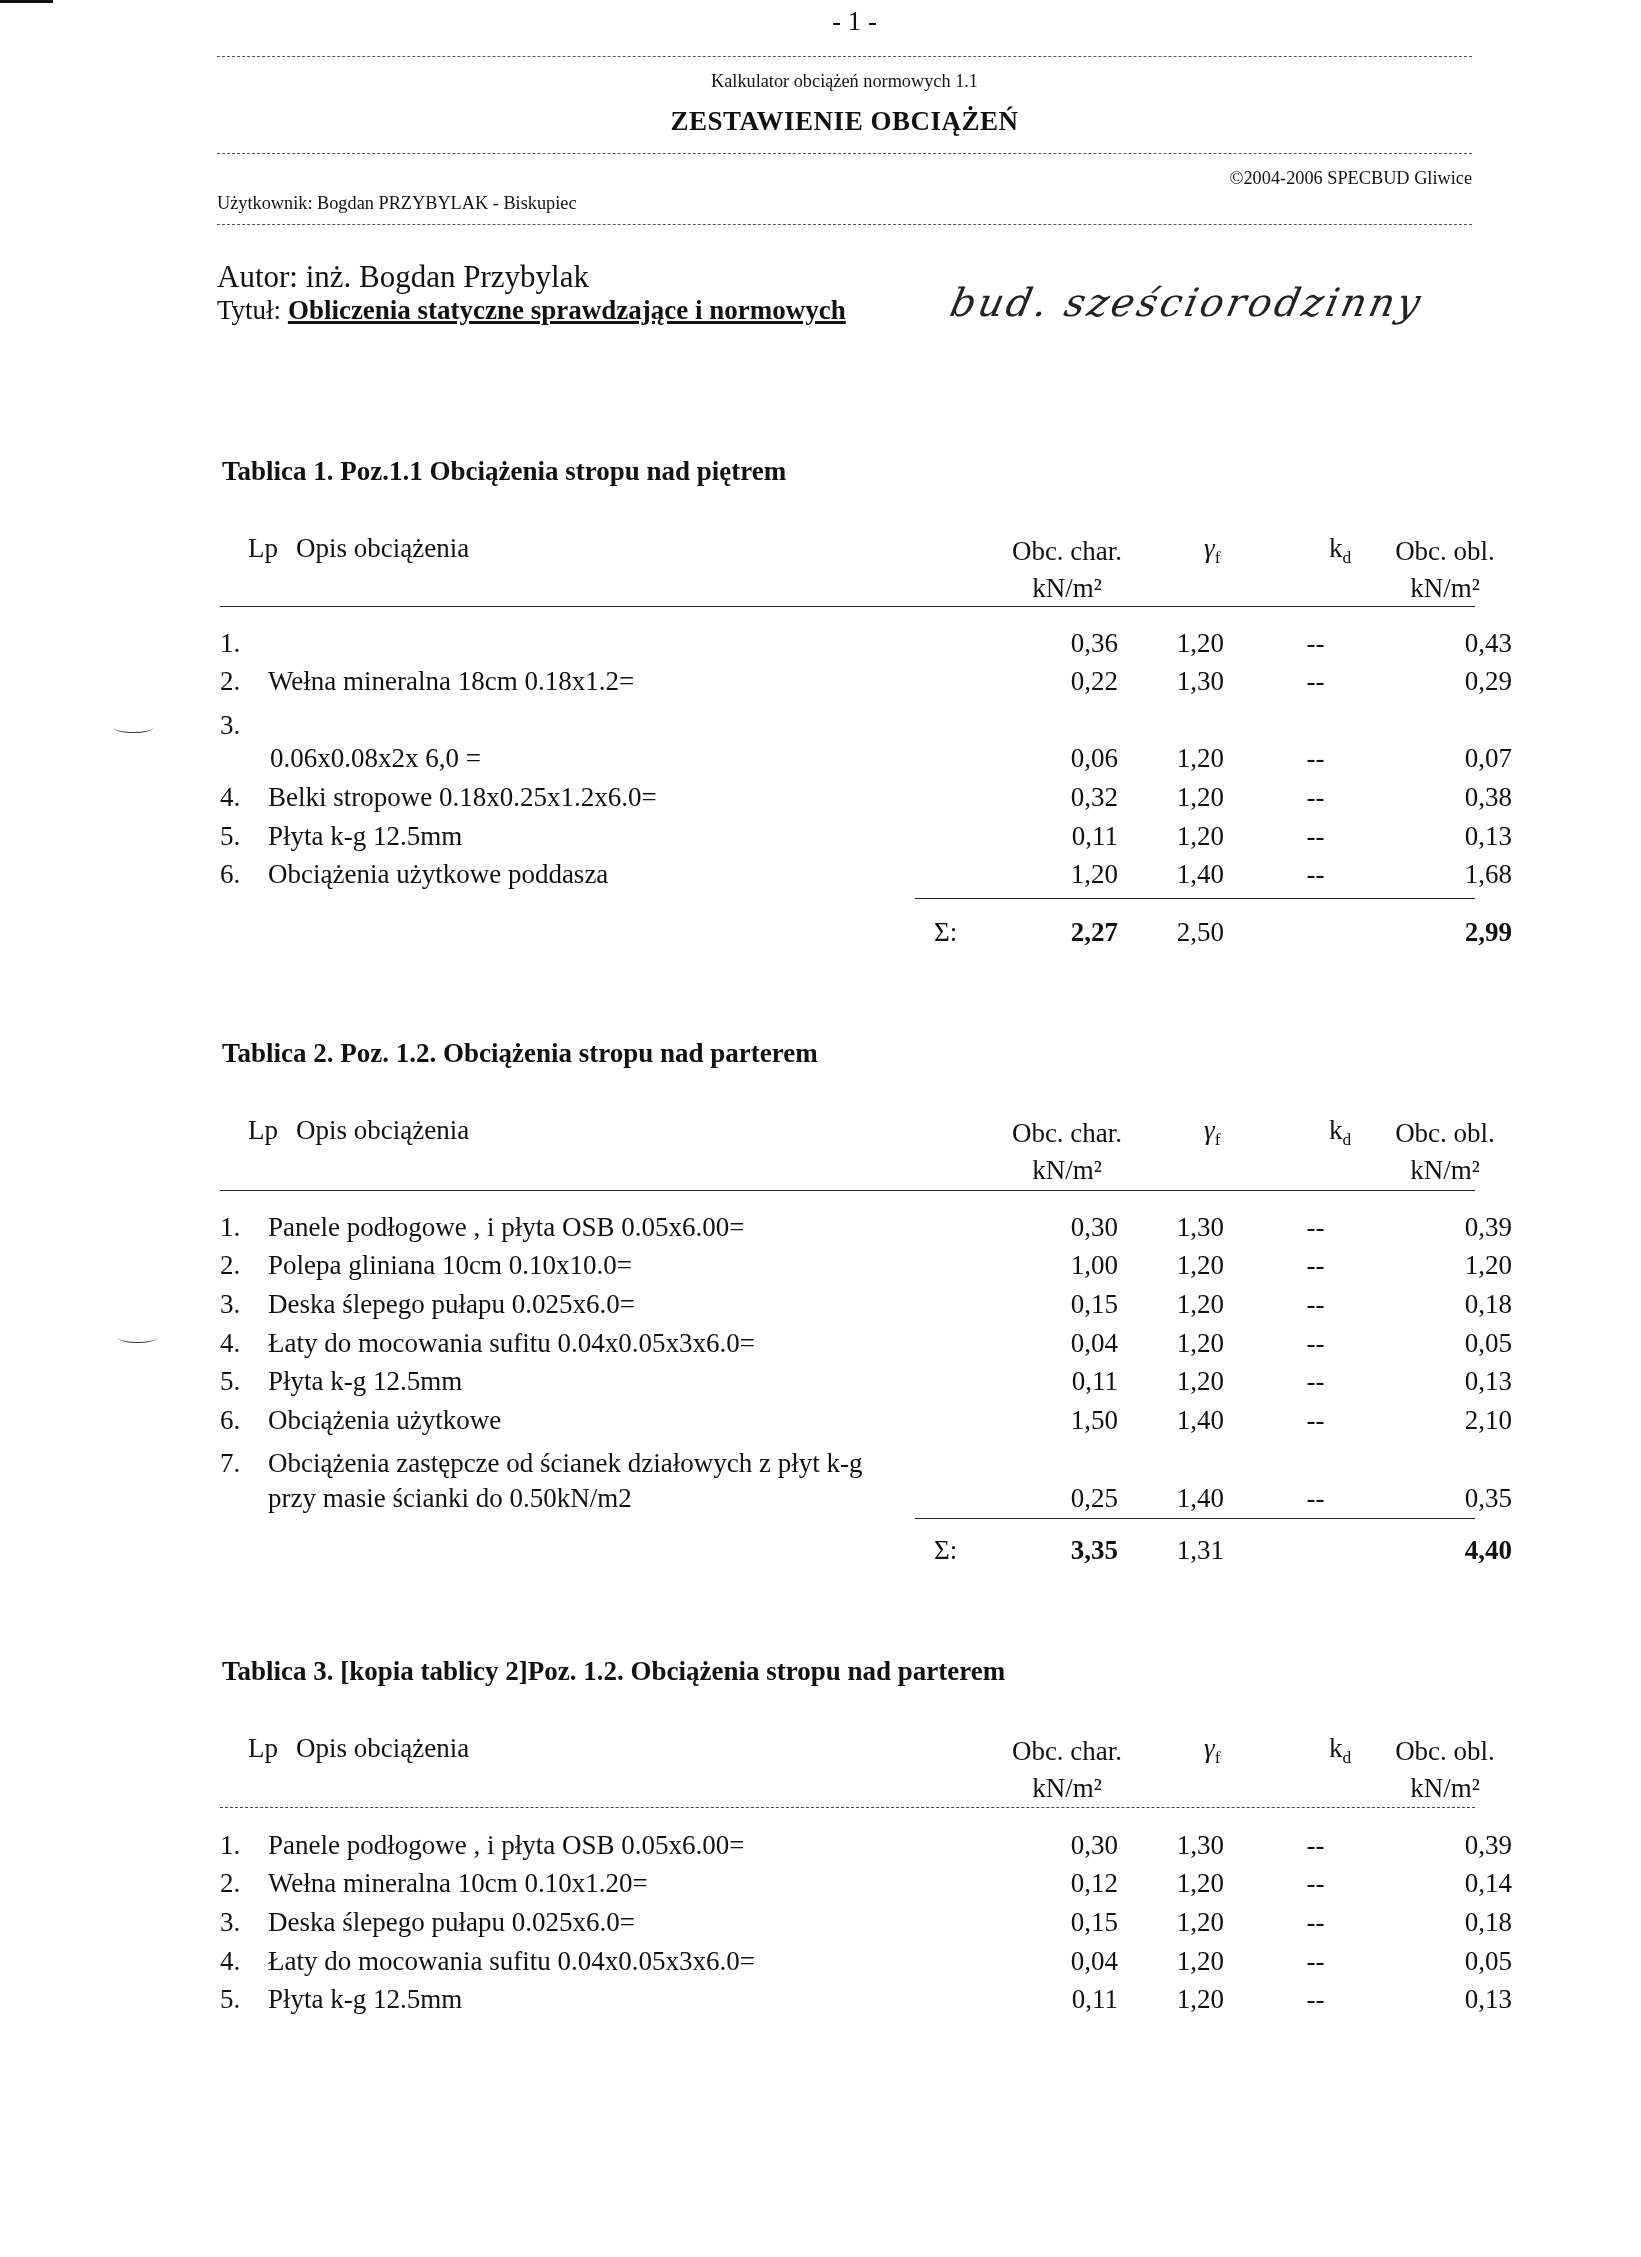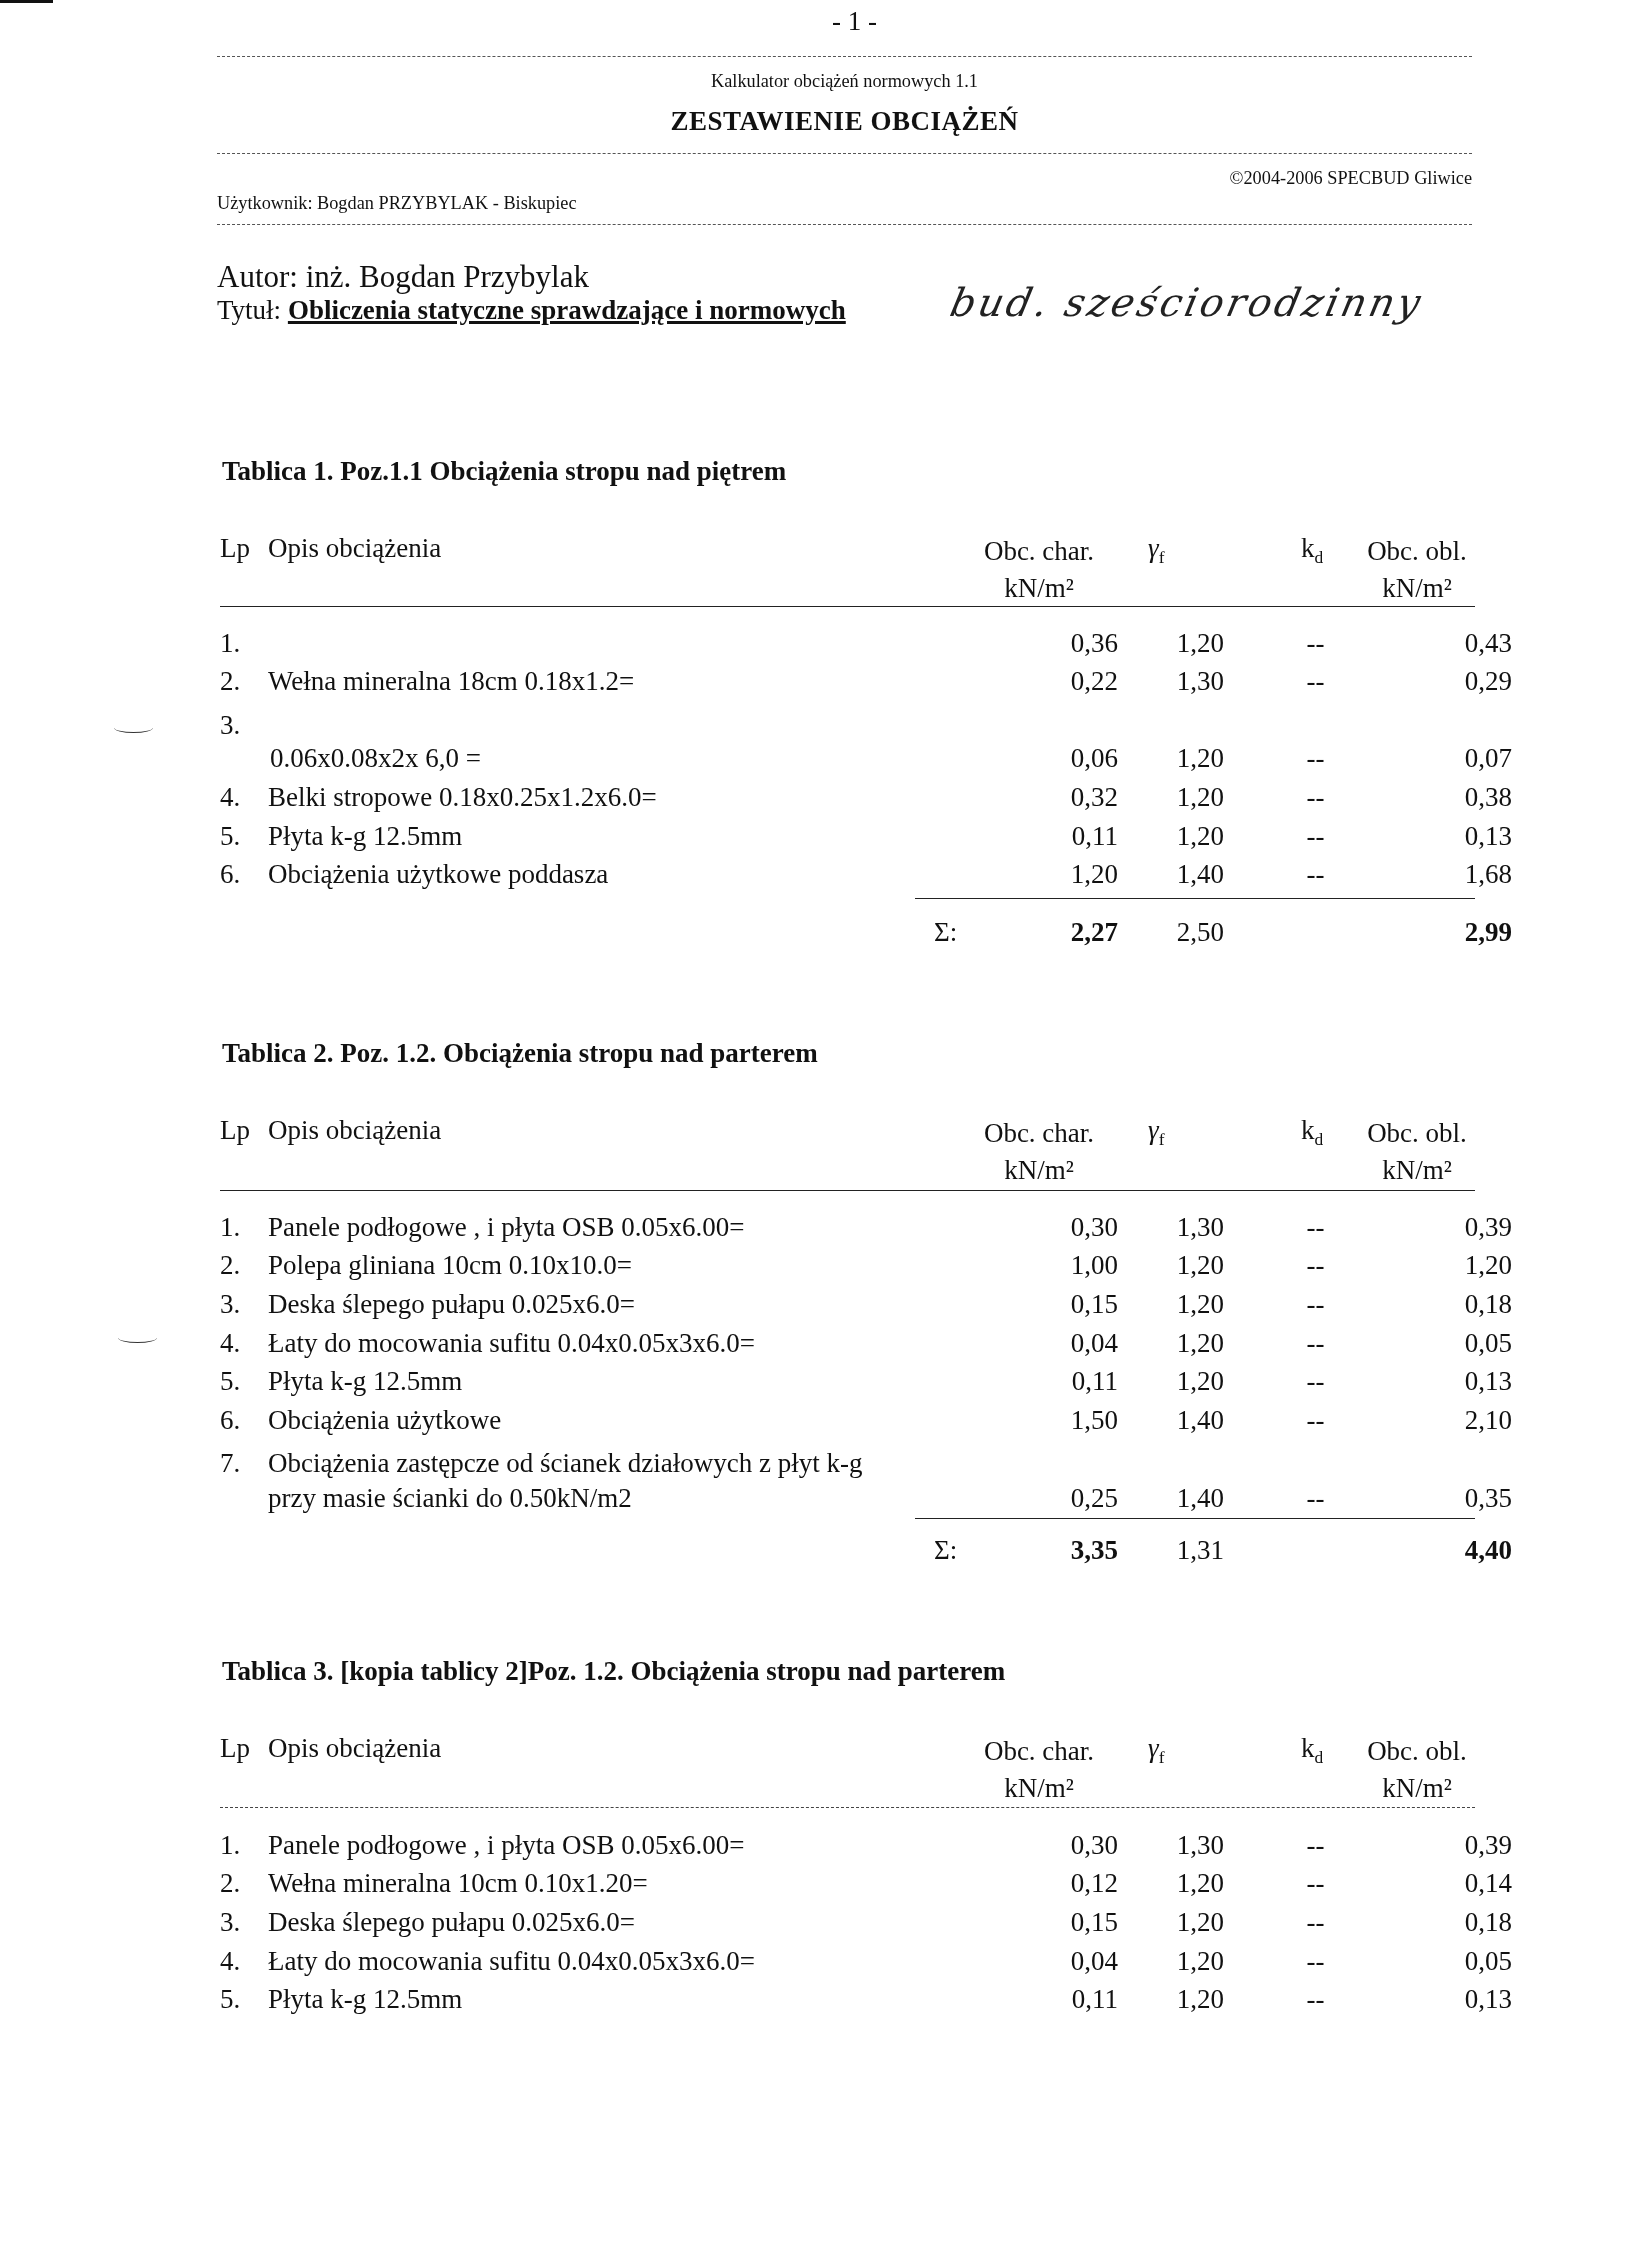--- a/index.html
+++ b/index.html
@@ -16,25 +16,25 @@
   .doc-title { left: 217px; width: 1255px; top: 106px; text-align: center; font-size: 27px; font-weight: bold; letter-spacing: 0.5px; }
   .copyright { right: 169px; top: 168px; font-size: 18.3px; }
   .user-line { left: 217px; top: 193px; font-size: 18.3px; }
   .author { left: 217px; top: 259px; font-size: 31px; }
   .title-line { left: 217px; top: 295px; font-size: 27px; white-space: nowrap; }
   .title-line .bold-u { font-weight: bold; text-decoration: underline; text-decoration-thickness: 2.9px; }
   .handwritten { left: 951px; top: 280px; font-size: 39px; font-style: italic; font-family: "DejaVu Serif", serif; letter-spacing: 2.9px; transform: skewX(-12deg); color: #222; }
 
   .table-title { left: 222px; font-size: 27px; font-weight: bold; white-space: nowrap; }
   .thead { left: 220px; width: 1255px; height: 77px; font-size: 27px; }
-  .thead .c { position: absolute; top: 0; }
+  .thead .c { position: absolute; top: 0; margin-left: 28px; }
   .thead .lp { left: 0; }
   .thead .opis { left: 48px; }
   .thead .char { left: 742px; width: 154px; text-align: center; line-height: 37px; }
-  .thead .gamma { left: 928px; font-style: italic; text-align: center; }
+  .thead .gamma { left: 956px; font-style: italic; text-align: center; }
   .thead .gamma sub, .thead .kd sub { font-size: 17.4px; font-style: normal; }
   .thead .kd { left: 1081px; }
   .thead .obl { left: 1139px; width: 116px; text-align: center; line-height: 37px; }
   .rule { height: 0; border-top: 1.9px solid #222; }
 
   .row { left: 220px; width: 1255px; height: 39px; font-size: 27px; white-space: nowrap; }
   .row .c { position: absolute; top: 0; }
   .row .num { left: 0; width: 39px; }
   .row .desc { left: 48px; }
   .row .desc2 { left: 50px; }

